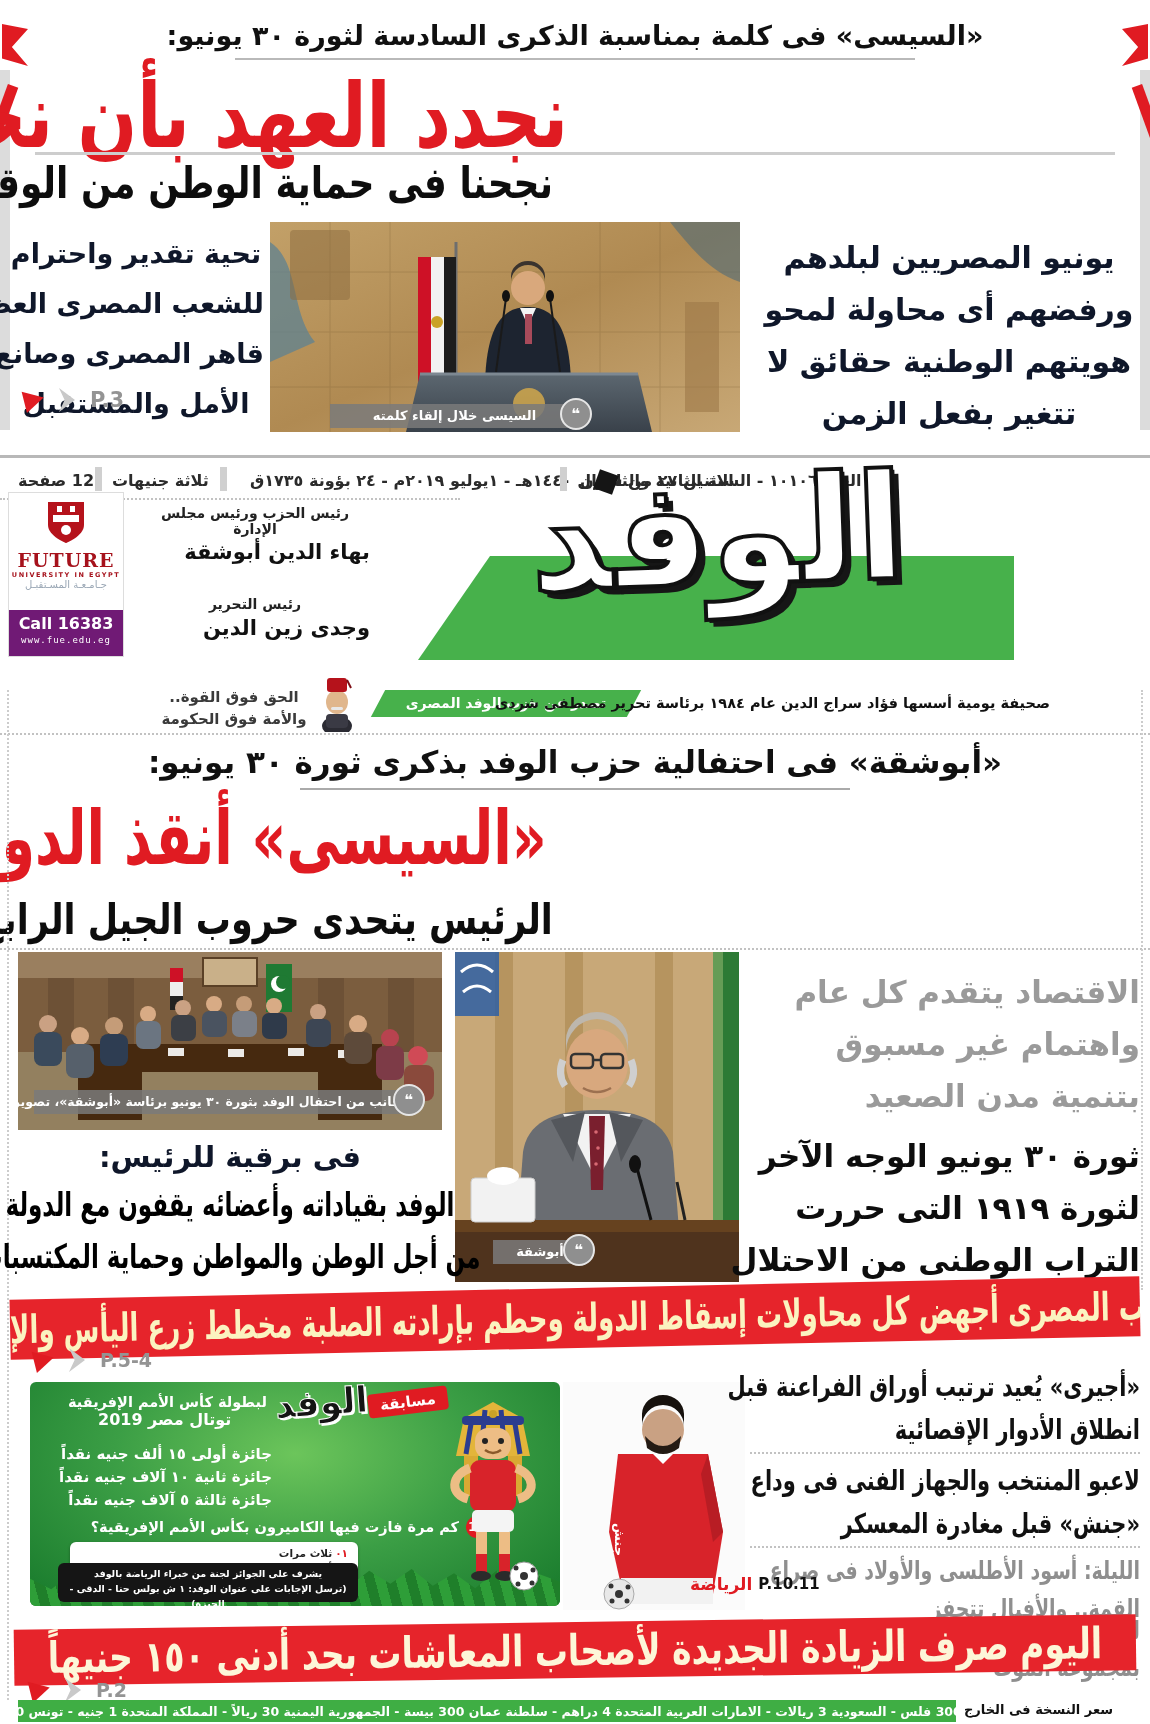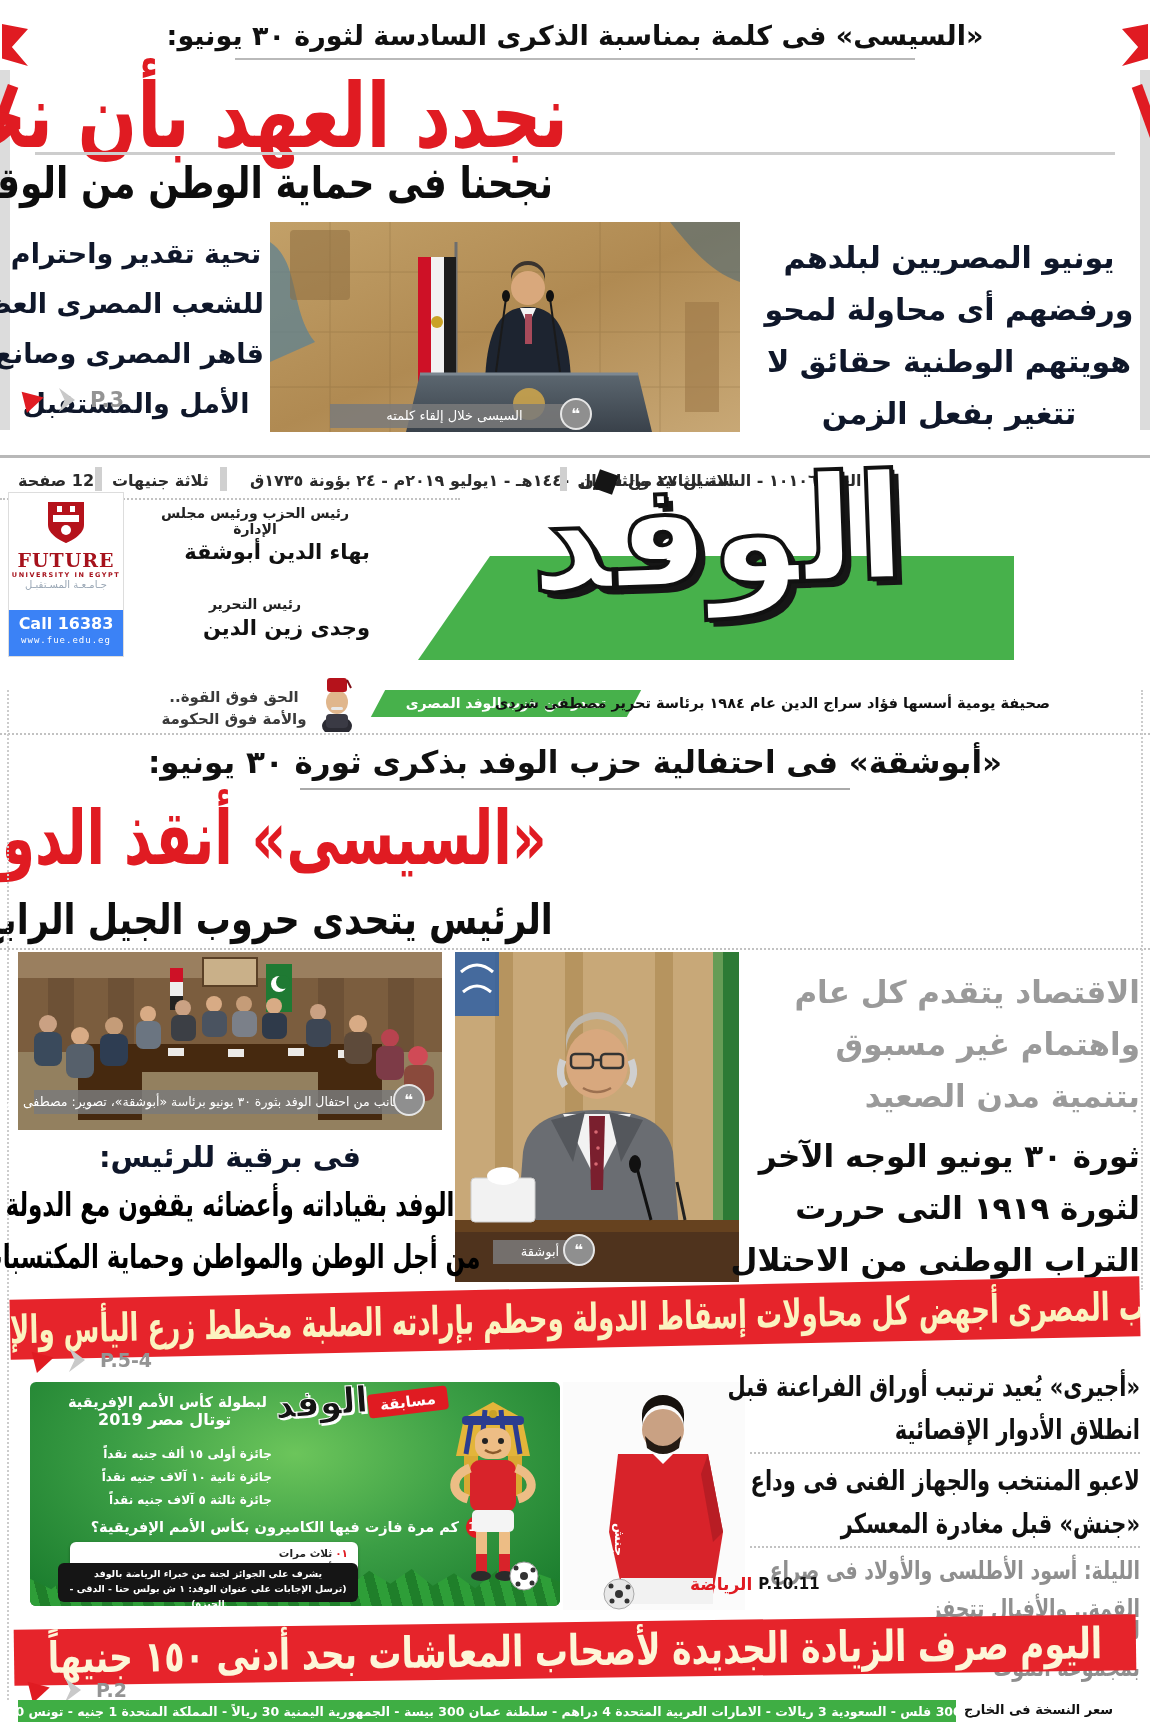--- a/index.html
+++ b/index.html
@@ -24,21 +24,21 @@
              transform:translateX(-50%) scaleY(1.4);transform-origin:top center;}
   .subhead2{font-size:35px;font-weight:bold;color:#0d0d0d;white-space:nowrap;
             transform:translateX(-50%) scaleY(1.2);transform-origin:top center;}
   .rule{background:#b9b9b9;height:2px;}
   .dotsh{border-top:2px dotted #c2c2c2;height:0;}
   .dotsv{border-left:2px dotted #cccccc;width:0;}
 
   .qline{font-weight:bold;color:#0f172a;text-align:center;white-space:nowrap;}
 
   
-  .chip{background:rgba(122,122,122,.85);color:#fff;font-size:13px;font-weight:normal;
+  .chip{background:rgba(122,122,122,.85);color:#fff;font-size:13px;font-weight:bold;
         height:24px;line-height:24px;padding:0 12px;white-space:nowrap;}
   .qdot{position:absolute;top:-3px;width:28px;height:28px;border-radius:50%;background:#8f8f8f;
         color:#fff;font-size:15px;font-weight:bold;text-align:center;line-height:28px;border:2px solid #e6e6e6;}
 
   
   .pmark{display:flex;align-items:center;gap:15px;direction:ltr;color:#949494;font-weight:bold;font-size:21px;}
   .pm-red{width:0;height:0;border-style:solid;border-width:11px 0 11px 20px;
           border-color:transparent transparent transparent #e01b22;transform:rotate(-14deg);}
   .pm-gray{width:16px;height:24px;background:#c9c9c9;clip-path:polygon(0 0,100% 50%,0 100%,35% 50%);}
 
@@ -57,21 +57,21 @@
   .pubtag{background:#47b14b;transform:skewX(-28deg);}
   .pubtag span{display:block;transform:skewX(28deg);color:#fff;font-size:14px;font-weight:bold;
                text-align:center;line-height:27px;white-space:nowrap;}
   .founding{font-size:14.5px;font-weight:bold;color:#111;text-align:center;white-space:nowrap;}
 
   
   .fue{border:1px solid #ddd;background:#fff;text-align:center;direction:ltr;overflow:hidden;}
   .fue-brand{font-family:"DejaVu Serif","Liberation Serif",serif;font-size:19px;font-weight:bold;color:#a6121c;letter-spacing:1px;}
   .fue-sub{font-size:6.5px;color:#a6121c;letter-spacing:1.5px;font-weight:bold;}
   .fue-ar{font-size:10px;color:#9aa7b5;}
-  .fue-band{background:#3b82f6;color:#fff;}
+  .fue-band{background:#701a75;color:#fff;}
   .fue-call{font-size:16px;font-weight:bold;line-height:20px;}
   .fue-site{font-family:"DejaVu Sans Mono","Liberation Mono",monospace;font-size:9px;letter-spacing:1px;line-height:12px;}
 
   
   .colline{font-size:31px;font-weight:bold;white-space:nowrap;text-align:right;line-height:52px;}
   .tg-line{font-size:23px;font-weight:bold;color:#000;white-space:nowrap;
            transform:translateX(-50%) scaleY(1.45);transform-origin:top center;}
 
   
   .banner{background:#e6242b;display:flex;align-items:center;justify-content:center;overflow:hidden;}
@@ -79,21 +79,21 @@
                transform:scaleY(1.5);}
 
   
   .contest{background:radial-gradient(ellipse at 50% 32%,#6cc55b 0%,#3b9e45 48%,#17792b 100%);
            border-radius:6px;overflow:hidden;}
   .c-chip{background:#e01b22;color:#fff;font-size:15px;font-weight:bold;padding:3px 12px;border-radius:4px;
           transform:rotate(-7deg);white-space:nowrap;}
   .c-logo{font-size:36px;font-weight:bold;color:#141414;-webkit-text-stroke:1px #fff;
           text-shadow:2px 2px 0 #fff;transform:rotate(-4deg);white-space:nowrap;}
   .c-w{color:#fff;font-weight:bold;white-space:nowrap;}
-  .c-prize{font-size:12px;line-height:21px;text-align:right;}
+  .c-prize{font-size:15px;line-height:21px;text-align:right;}
   .c-qnum{width:22px;height:22px;border-radius:50%;background:#e01b22;color:#fff;font-size:13px;font-weight:bold;
           text-align:center;line-height:22px;flex:none;direction:ltr;}
   .c-optbox{background:#fff;border-radius:6px;box-shadow:0 1px 3px rgba(0,0,0,.35);}
   .c-opt{font-size:10.5px;font-weight:bold;color:#222;white-space:nowrap;line-height:15px;}
   .c-opt .n{color:#e01b22;direction:ltr;display:inline-block;margin-left:3px;}
   .c-note{background:#151515;border-radius:6px;color:#fff;font-size:9.5px;font-weight:bold;
           text-align:center;line-height:15px;padding-top:3px;}
   .grass{background:repeating-linear-gradient(75deg,#2e9e38 0 10px,#1f7f2a 10px 20px);
          clip-path:polygon(0 100%,0 35%,4% 60%,8% 22%,12% 52%,16% 16%,20% 48%,24% 12%,28% 52%,32% 24%,36% 58%,40% 18%,44% 50%,48% 14%,52% 52%,56% 22%,60% 55%,64% 16%,68% 47%,72% 12%,76% 52%,80% 22%,84% 58%,88% 16%,92% 50%,96% 24%,100% 42%,100% 100%);}
 

